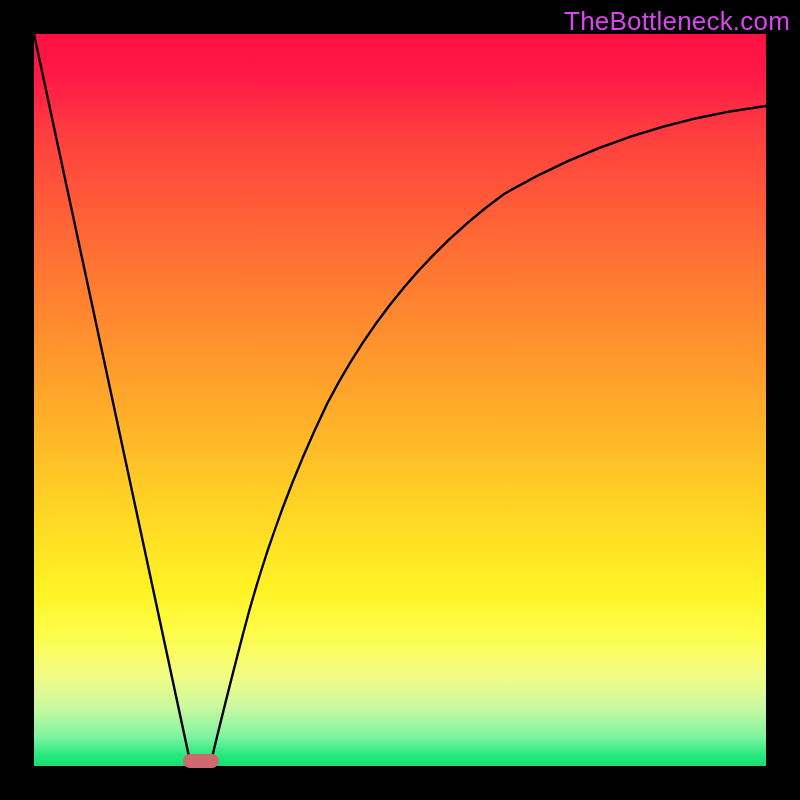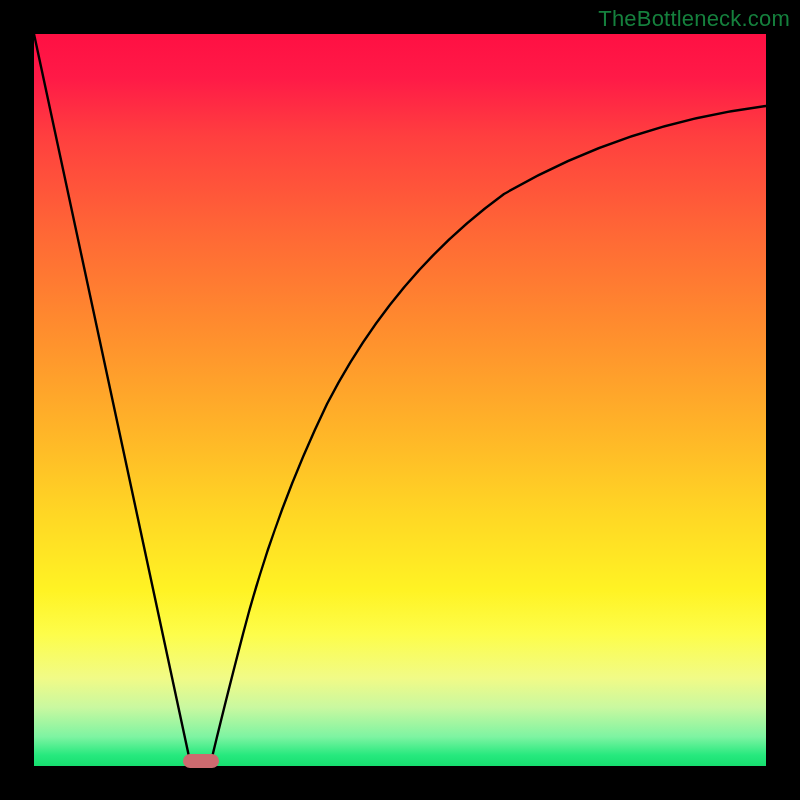--- a/index.html
+++ b/index.html
@@ -39,22 +39,22 @@
       #c9f8a0 92%,
       #7ef4a2 96%,
       #27e97e 98.5%,
       #16df6f 100%
     );
   }
   .watermark {
     position: absolute;
     top: 6px;
     right: 10px;
-    color: #15803d;
-    font-size: 22px;
+    color: #d946ef;
+    font-size: 26px;
     letter-spacing: 0.2px;
     user-select: none;
   }
   svg.curve {
     position: absolute;
     left: 0;
     top: 0;
     width: 732px;
     height: 732px;
     overflow: visible;

